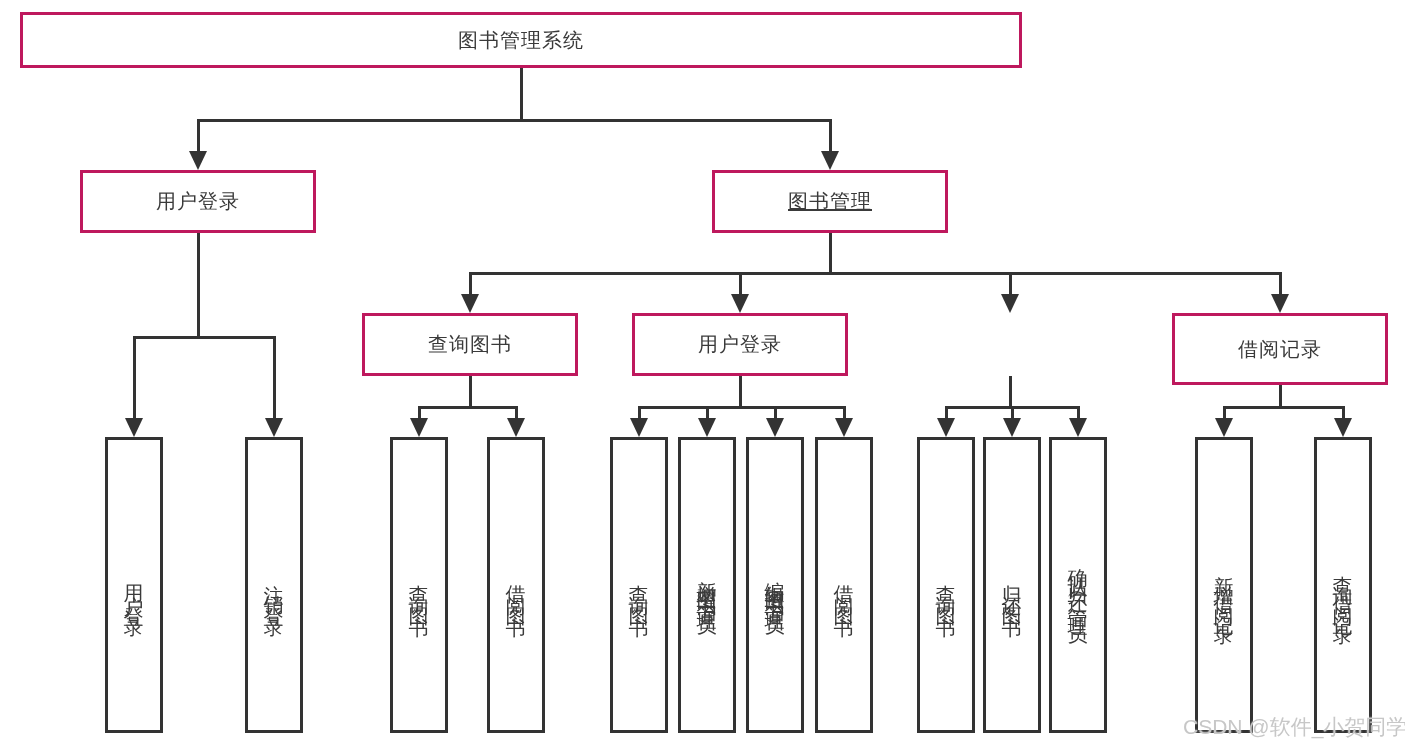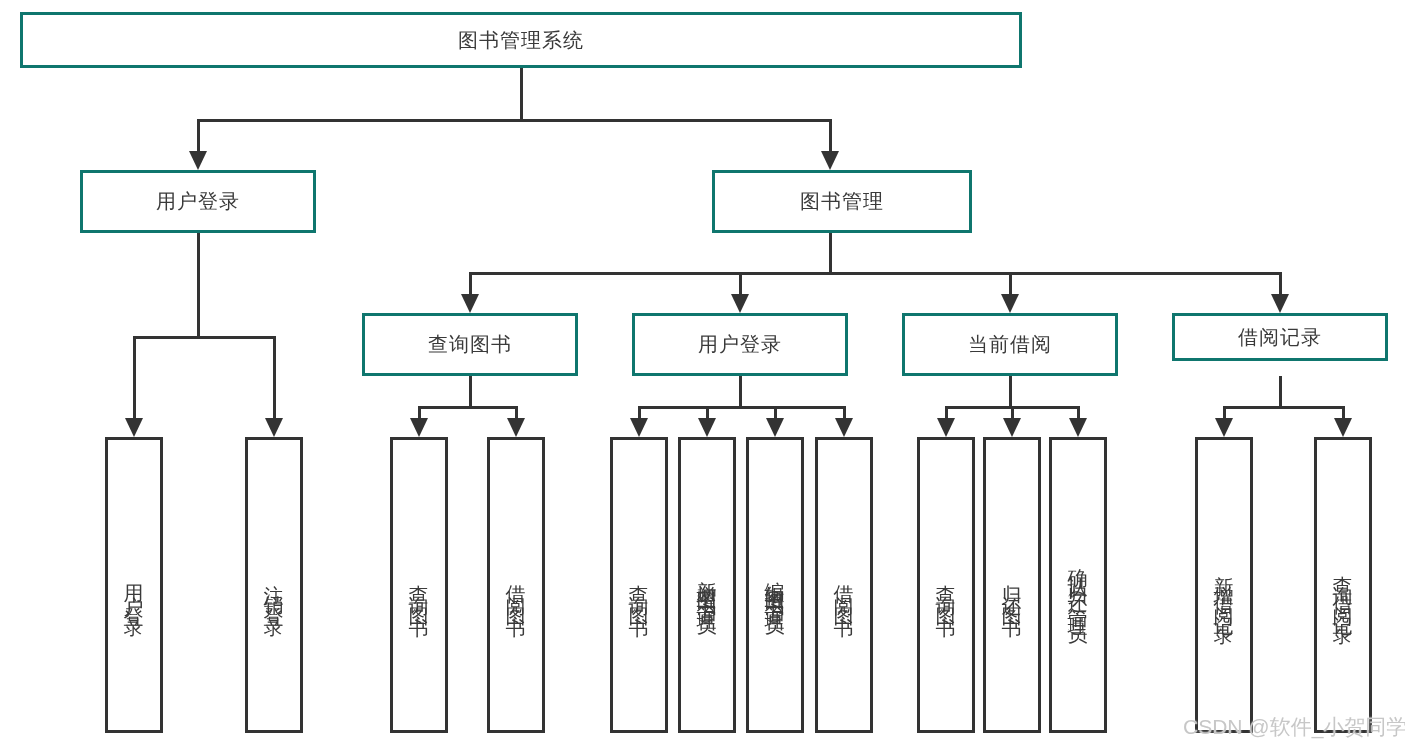--- a/index.html
+++ b/index.html
@@ -12,21 +12,21 @@
     width: 1405px;
     height: 747px;
     background: #ffffff;
     overflow: hidden;
     font-family: "Liberation Sans", "DejaVu Sans", sans-serif;
   }
   .node {
     position: absolute;
     box-sizing: border-box;
     background: #ffffff;
-    border: 3px solid #0f766e;
+    border: 3px solid #be185d;
     display: flex;
     align-items: center;
     justify-content: center;
     color: #3a3a3a;
     font-size: 20px;
     letter-spacing: 1px;
     z-index: 2;
   }
   .vnode {
     position: absolute;
@@ -94,21 +94,21 @@
   <div class="vline" style="left:519.5px; top:68px;  height:51px;"></div>
   <div class="hline" style="left:196.5px; top:119px; width:635px;"></div>
   <div class="vline" style="left:196.5px; top:119px; height:35px;"></div>
   <div class="vline" style="left:828.5px; top:119px; height:35px;"></div>
   <div class="arrow" style="left:189px; top:151px;"></div>
   <div class="arrow" style="left:821px; top:151px;"></div>
 
   <div class="node" style="left:80px; top:170px; width:236px; height:63px;">
     <span>用户登录</span>
   </div>
-  <div class="node" style="left:712px; top:170px; width:260px; height:63px;">
+  <div class="node" style="left:712px; top:170px; width:236px; height:63px;text-decoration:underline;">
     <span>图书管理</span>
   </div>
 
   <div class="vline" style="left:196.5px; top:233px; height:103px;"></div>
   <div class="hline" style="left:132.5px; top:336px; width:143px;"></div>
   <div class="vline" style="left:132.5px; top:336px; height:85px;"></div>
   <div class="vline" style="left:272.5px; top:336px; height:85px;"></div>
   <div class="arrow" style="left:125px; top:418px;"></div>
   <div class="arrow" style="left:265px; top:418px;"></div>
 
@@ -122,24 +122,21 @@
   <div class="arrow" style="left:731px;  top:294px;"></div>
   <div class="arrow" style="left:1001px; top:294px;"></div>
   <div class="arrow" style="left:1271px; top:294px;"></div>
 
   <div class="node" style="left:362px; top:313px; width:216px; height:63px;">
     <span>查询图书</span>
   </div>
   <div class="node" style="left:632px; top:313px; width:216px; height:63px;">
     <span>用户登录</span>
   </div>
-  <div class="node" style="left:902px; top:313px; width:216px; height:63px;">
-    <span>当前借阅</span>
-  </div>
-  <div class="node" style="left:1172px; top:313px; width:216px; height:48px;">
+  <div class="node" style="left:1172px; top:313px; width:216px; height:72px;">
     <span>借阅记录</span>
   </div>
 
   <div class="vline" style="left:468.5px; top:376px; height:30px;"></div>
   <div class="hline" style="left:417.5px; top:406px; width:100px;"></div>
   <div class="vline" style="left:417.5px; top:406px; height:14px;"></div>
   <div class="vline" style="left:514.5px; top:406px; height:14px;"></div>
   <div class="arrow" style="left:410px; top:418px;"></div>
   <div class="arrow" style="left:507px; top:418px;"></div>
 

